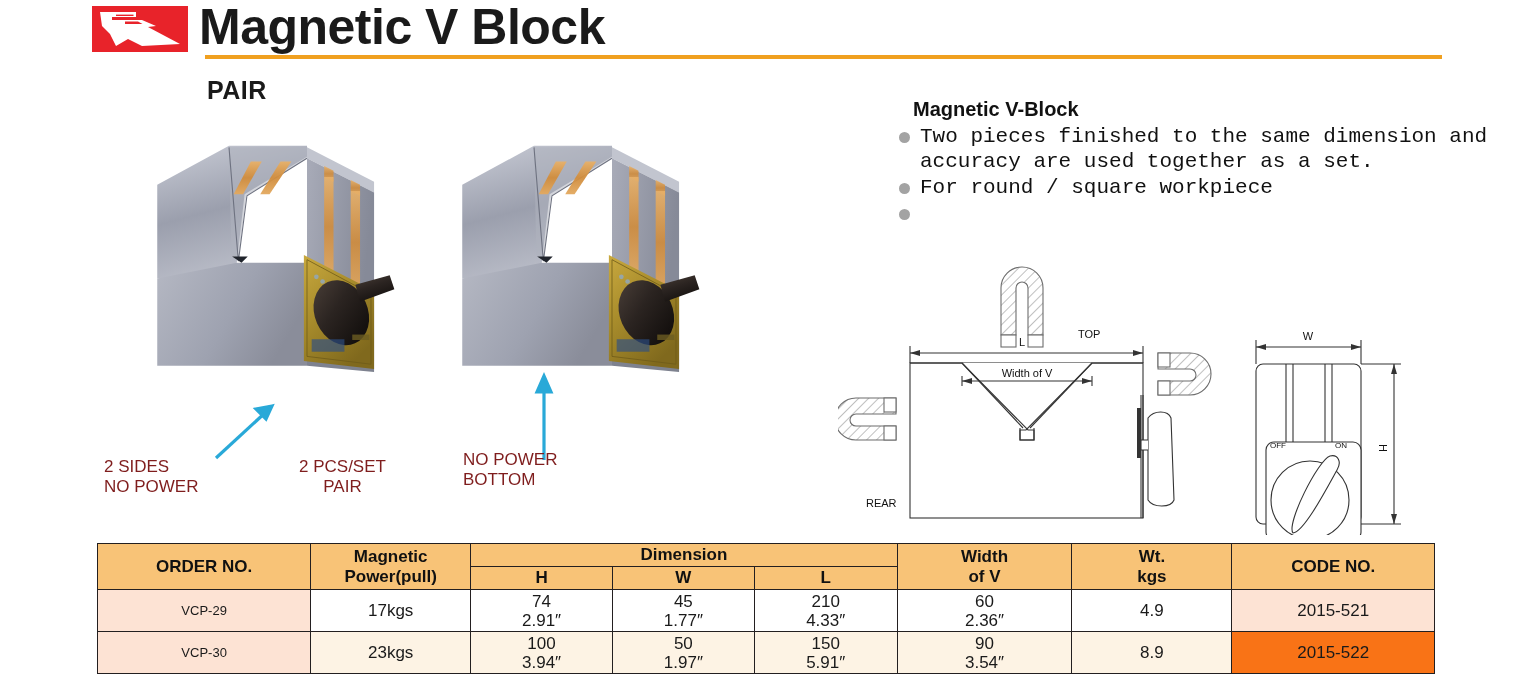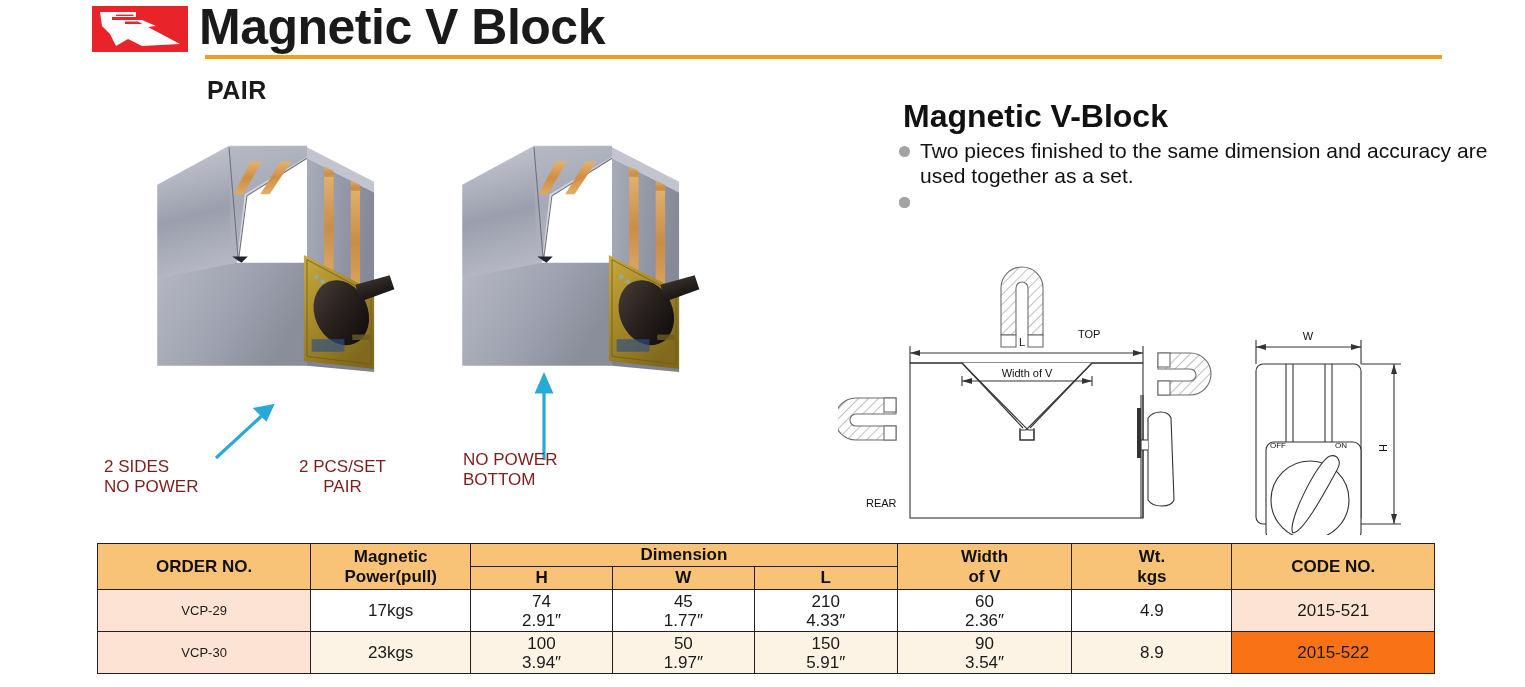--- a/index.html
+++ b/index.html
@@ -37,23 +37,23 @@
 
   
   #photos { position: absolute; left: 96px; top: 120px; width: 790px; height: 400px; }
 
   .callout { position: absolute; font-size: 17px; line-height: 20px; color: #7f1d1d; }
   .callout span { display: block; }
 
   
   #features { position: absolute; left: 897px; top: 98px; width: 600px; }
   #features h2 {
-    margin: 0 0 3px 6px; font-size: 32px; font-weight: bold; color: #111;
-  }
-  #features ul { list-style: none; margin: 0; padding: 0; }
+    margin: 0 0 3px 16px; font-size: 20px; font-weight: bold; color: #111;
+  }
+  #features ul { list-style: none; margin: 0; padding: 0; font-family: Liberation Mono, monospace; }
   #features li {
     position: relative; padding-left: 23px;
     font-size: 21px; line-height: 25px; color: #111; margin-bottom: 1px;
   }
   #features li .bullet {
     position: absolute; left: 2px; top: 8px;
     width: 11px; height: 11px; border-radius: 50%; background: #a3a3a3;
   }
 
   
@@ -209,20 +209,21 @@
 
 <div id="features">
   <h2>Magnetic V-Block</h2>
   <ul>
     <li>
       <span class="bullet"></span>
       <span>Two pieces finished to the same dimension and accuracy are used together as a set.</span>
     </li>
     <li>
       <span class="bullet"></span>
+      <span>For round / square workpiece</span>
     </li>
     <li>
       <span class="bullet"></span>
     </li>
   </ul>
 </div>
 
 <div id="drawing">
   <svg width="640" height="285" viewBox="0 0 640 285">
     <defs>

